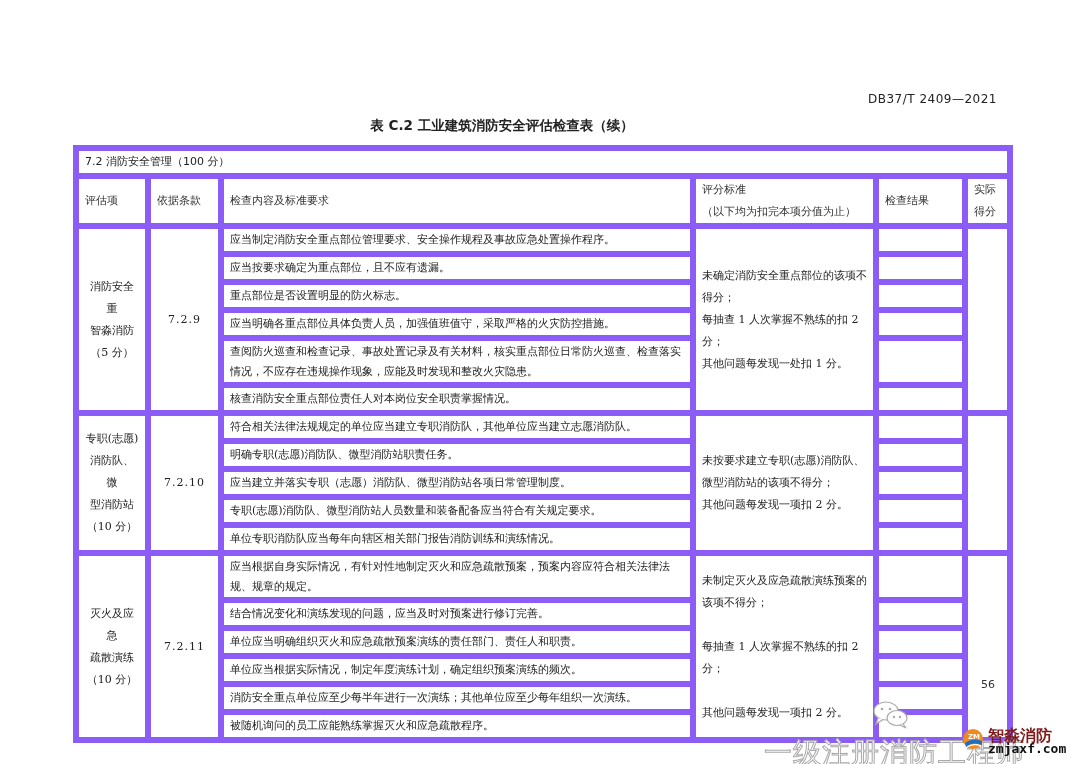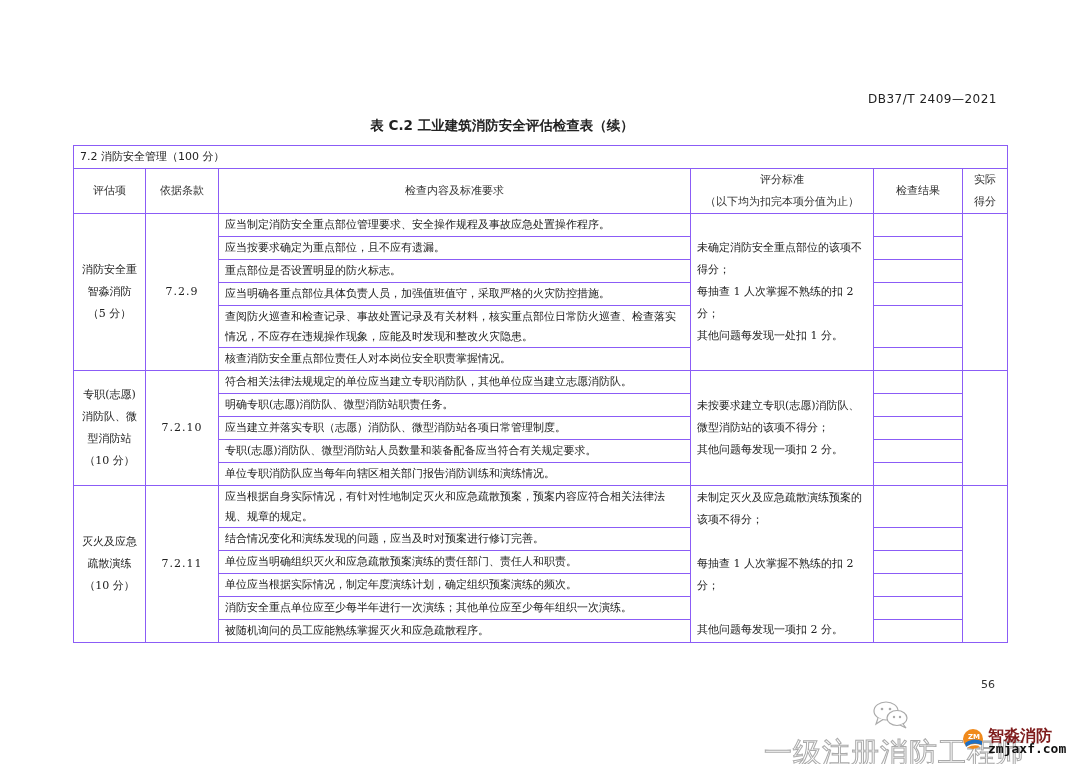--- a/index.html
+++ b/index.html
@@ -4,23 +4,23 @@
 <style>
   html, body { margin:0; padding:0; background:#ffffff; }
   body { width:1080px; height:764px; position:relative; overflow:hidden;
          font-family:"DejaVu Serif","Liberation Serif",serif; color:#222; }
   .std-code { position:absolute; left:868px; top:92px; font-family:"DejaVu Sans","Liberation Sans",sans-serif;
               font-size:12px; letter-spacing:0.5px; color:#222; }
   .table-title { position:absolute; left:0; width:1004px; top:117px; text-align:center;
                  font-family:"DejaVu Sans","Liberation Sans",sans-serif; font-size:13.5px; font-weight:bold; color:#222; }
   table.eval { position:absolute; left:73px; top:145px; border-collapse:collapse; table-layout:fixed;
                width:934px; font-size:11px; }
-  table.eval td { border:1px solid #8b5cf6; padding:0 6px; vertical-align:middle; line-height:22px; }
+  table.eval td { border:6px solid #8b5cf6; padding:0 6px; vertical-align:middle; line-height:22px; }
   td.section { font-family:"DejaVu Sans","Liberation Sans",sans-serif; font-size:11px; height:21px; padding-left:5px; }
-  td.hdr { text-align:center; height:40px; line-height:19px; color:#333; }
+  td.hdr { text-align:left; height:40px; line-height:19px; color:#333; }
   td.item { text-align:center; line-height:23px; padding:0 2px; }
   td.clause { text-align:center; letter-spacing:1px; }
   td.req { height:22px; white-space:nowrap; overflow:hidden; }
   td.req.two { height:41px; white-space:normal; line-height:20px; }
   td.score { line-height:22px; padding:0 6px; vertical-align:middle; }
   td.score .gap { display:block; height:22px; }
   td.result, td.actual { padding:0; }
   .page-num { position:absolute; left:981px; top:678px; font-family:"DejaVu Sans","Liberation Sans",sans-serif;
               font-size:11px; color:#333; }
   .watermark { position:absolute; left:758px; top:700px; display:flex; align-items:center;flex-direction:column; }

